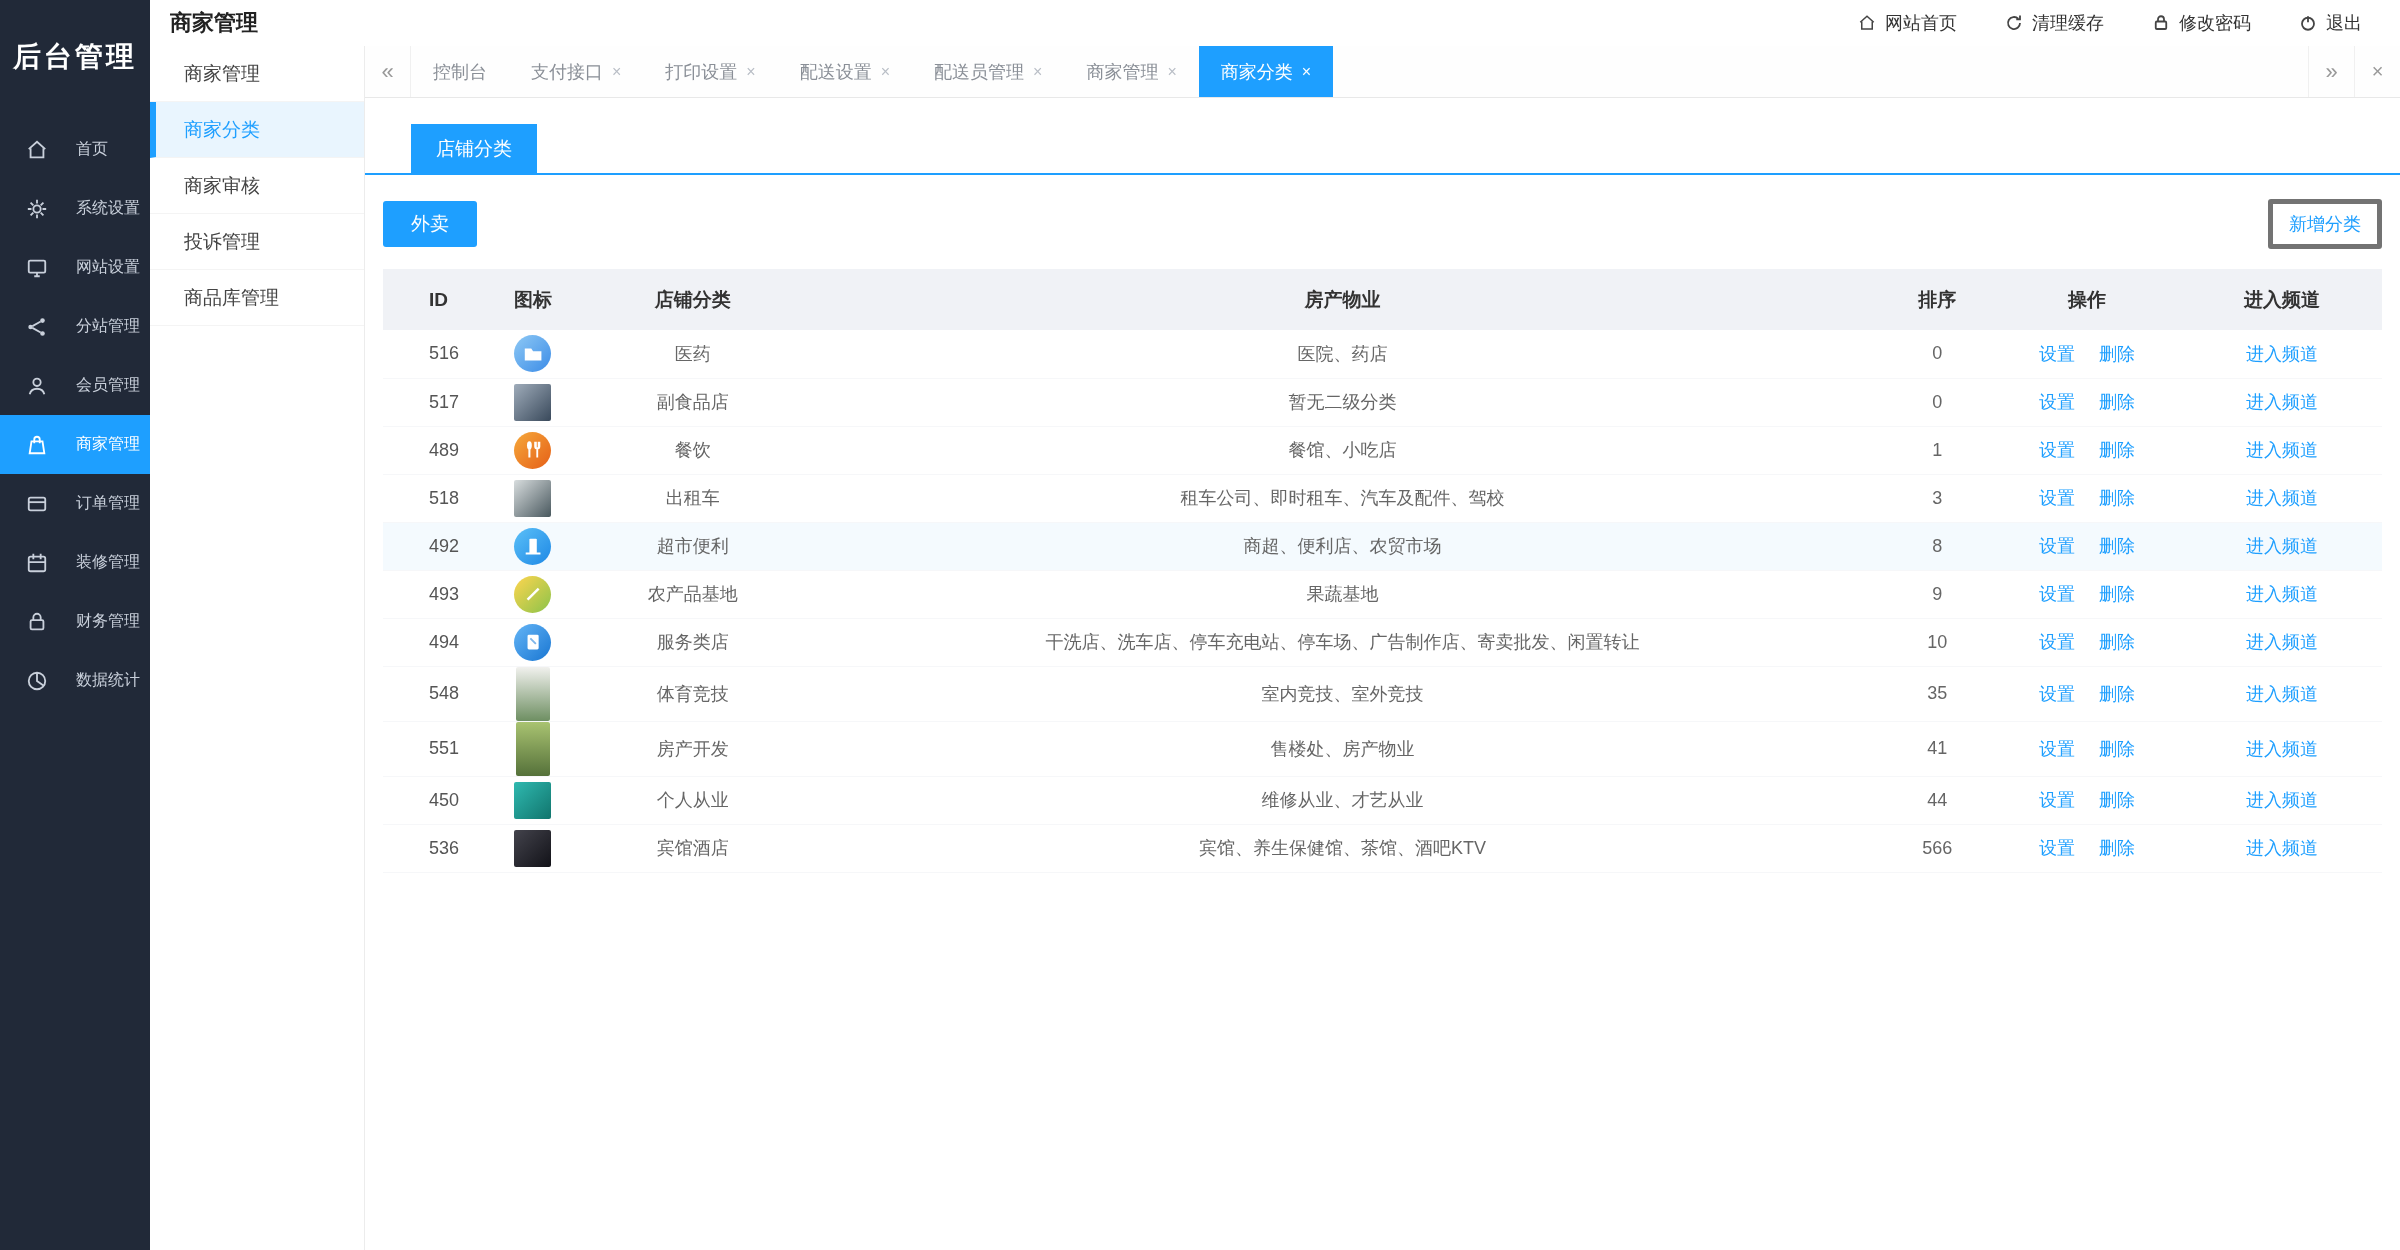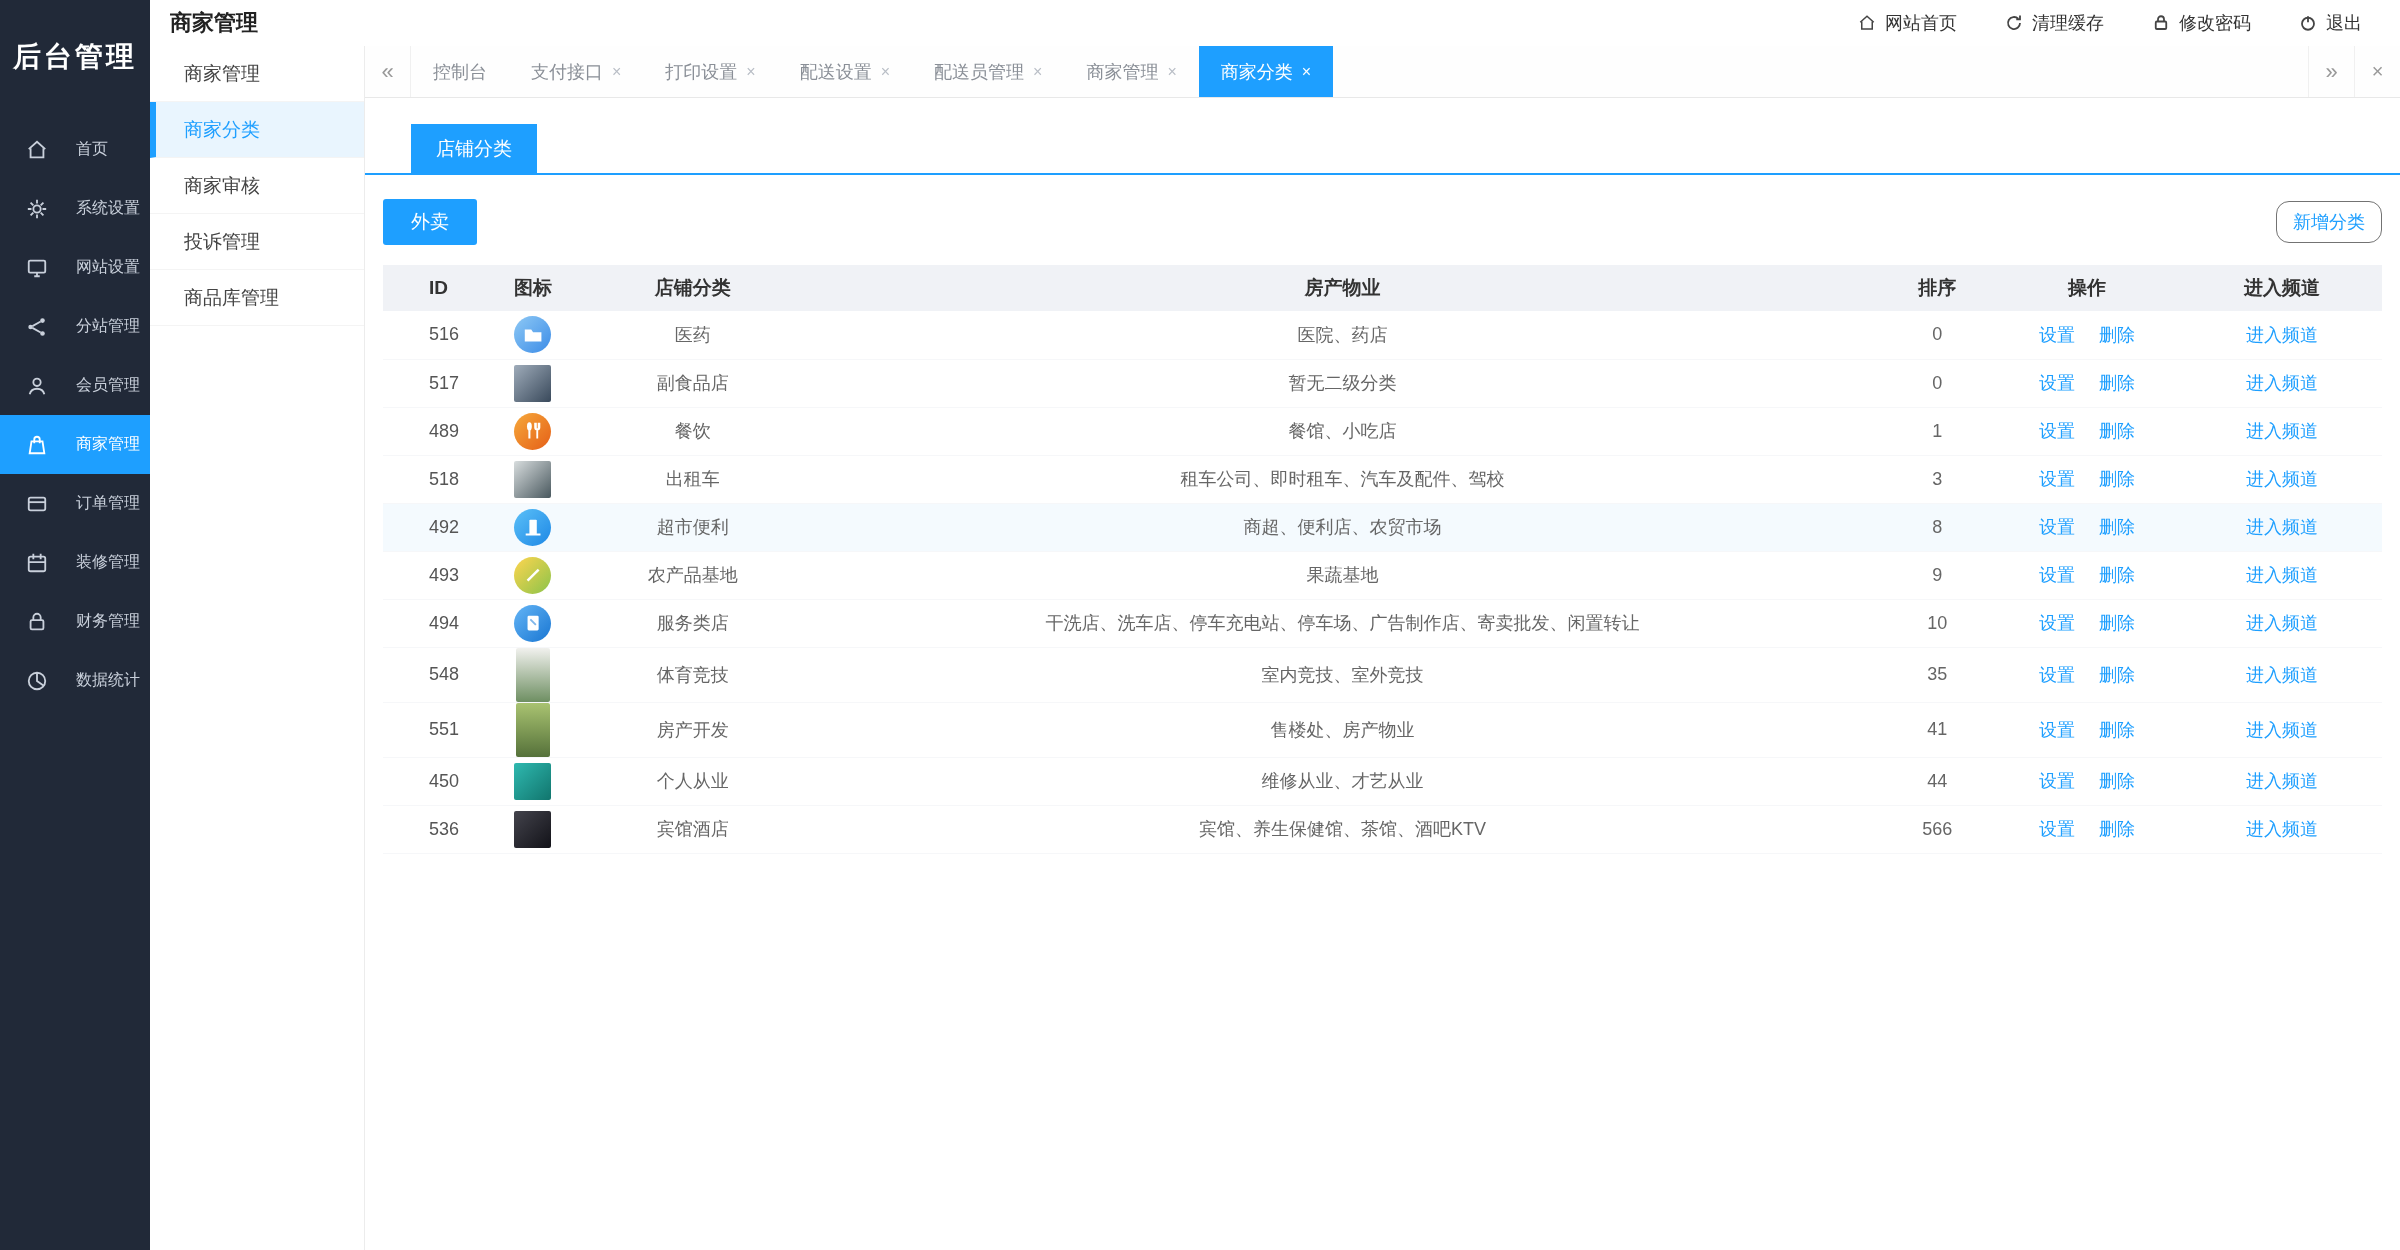--- a/index.html
+++ b/index.html
@@ -60,24 +60,24 @@
 
   .subtab-strip { margin-top:26px; border-bottom:2px solid #1E9FFF; padding-left:46px; }
   .subtab { display:inline-block; background:#1E9FFF; color:#fff; font-size:19px;
     line-height:49px; padding:0 25px; cursor:pointer; }
 
   .toolbar { display:flex; align-items:center; justify-content:space-between;
     margin:24px 18px 20px 18px; }
   .btn-primary { background:#1E9FFF; color:#fff; font-size:19px; padding:10px 28px;
     border:none; border-radius:3px; cursor:pointer; }
   .btn-outline { background:#fff; color:#1E9FFF; font-size:18px; padding:8px 16px;
-    border:1px solid #737373; border-radius:13px; cursor:pointer; }
+    border:5px solid #737373; border-radius:3px; cursor:pointer; }
 
   table.cat { width:calc(100% - 36px); margin:0 18px; border-collapse:collapse; }
-  table.cat thead th { background:#F0F2F6; height:46px; font-size:19px; color:#333;
+  table.cat thead th { background:#F0F2F6; height:61px; font-size:19px; color:#333;
     font-weight:bold; text-align:center; }
   table.cat thead th.col-id { text-align:left; padding-left:46px; }
   table.cat td { height:48px; font-size:18px; color:#666; text-align:center;
     border-bottom:1px solid #F6F7F9; }
   table.cat td.cell-id { text-align:left; padding-left:46px; color:#555; }
   tr.hl td { background:#F4FAFE; }
   .op-link { color:#1E9FFF; cursor:pointer; margin:0 12px; white-space:nowrap; }
   .channel-link { color:#1E9FFF; cursor:pointer; white-space:nowrap; }
 
   .row-icon { display:inline-flex; align-items:center; justify-content:center;

